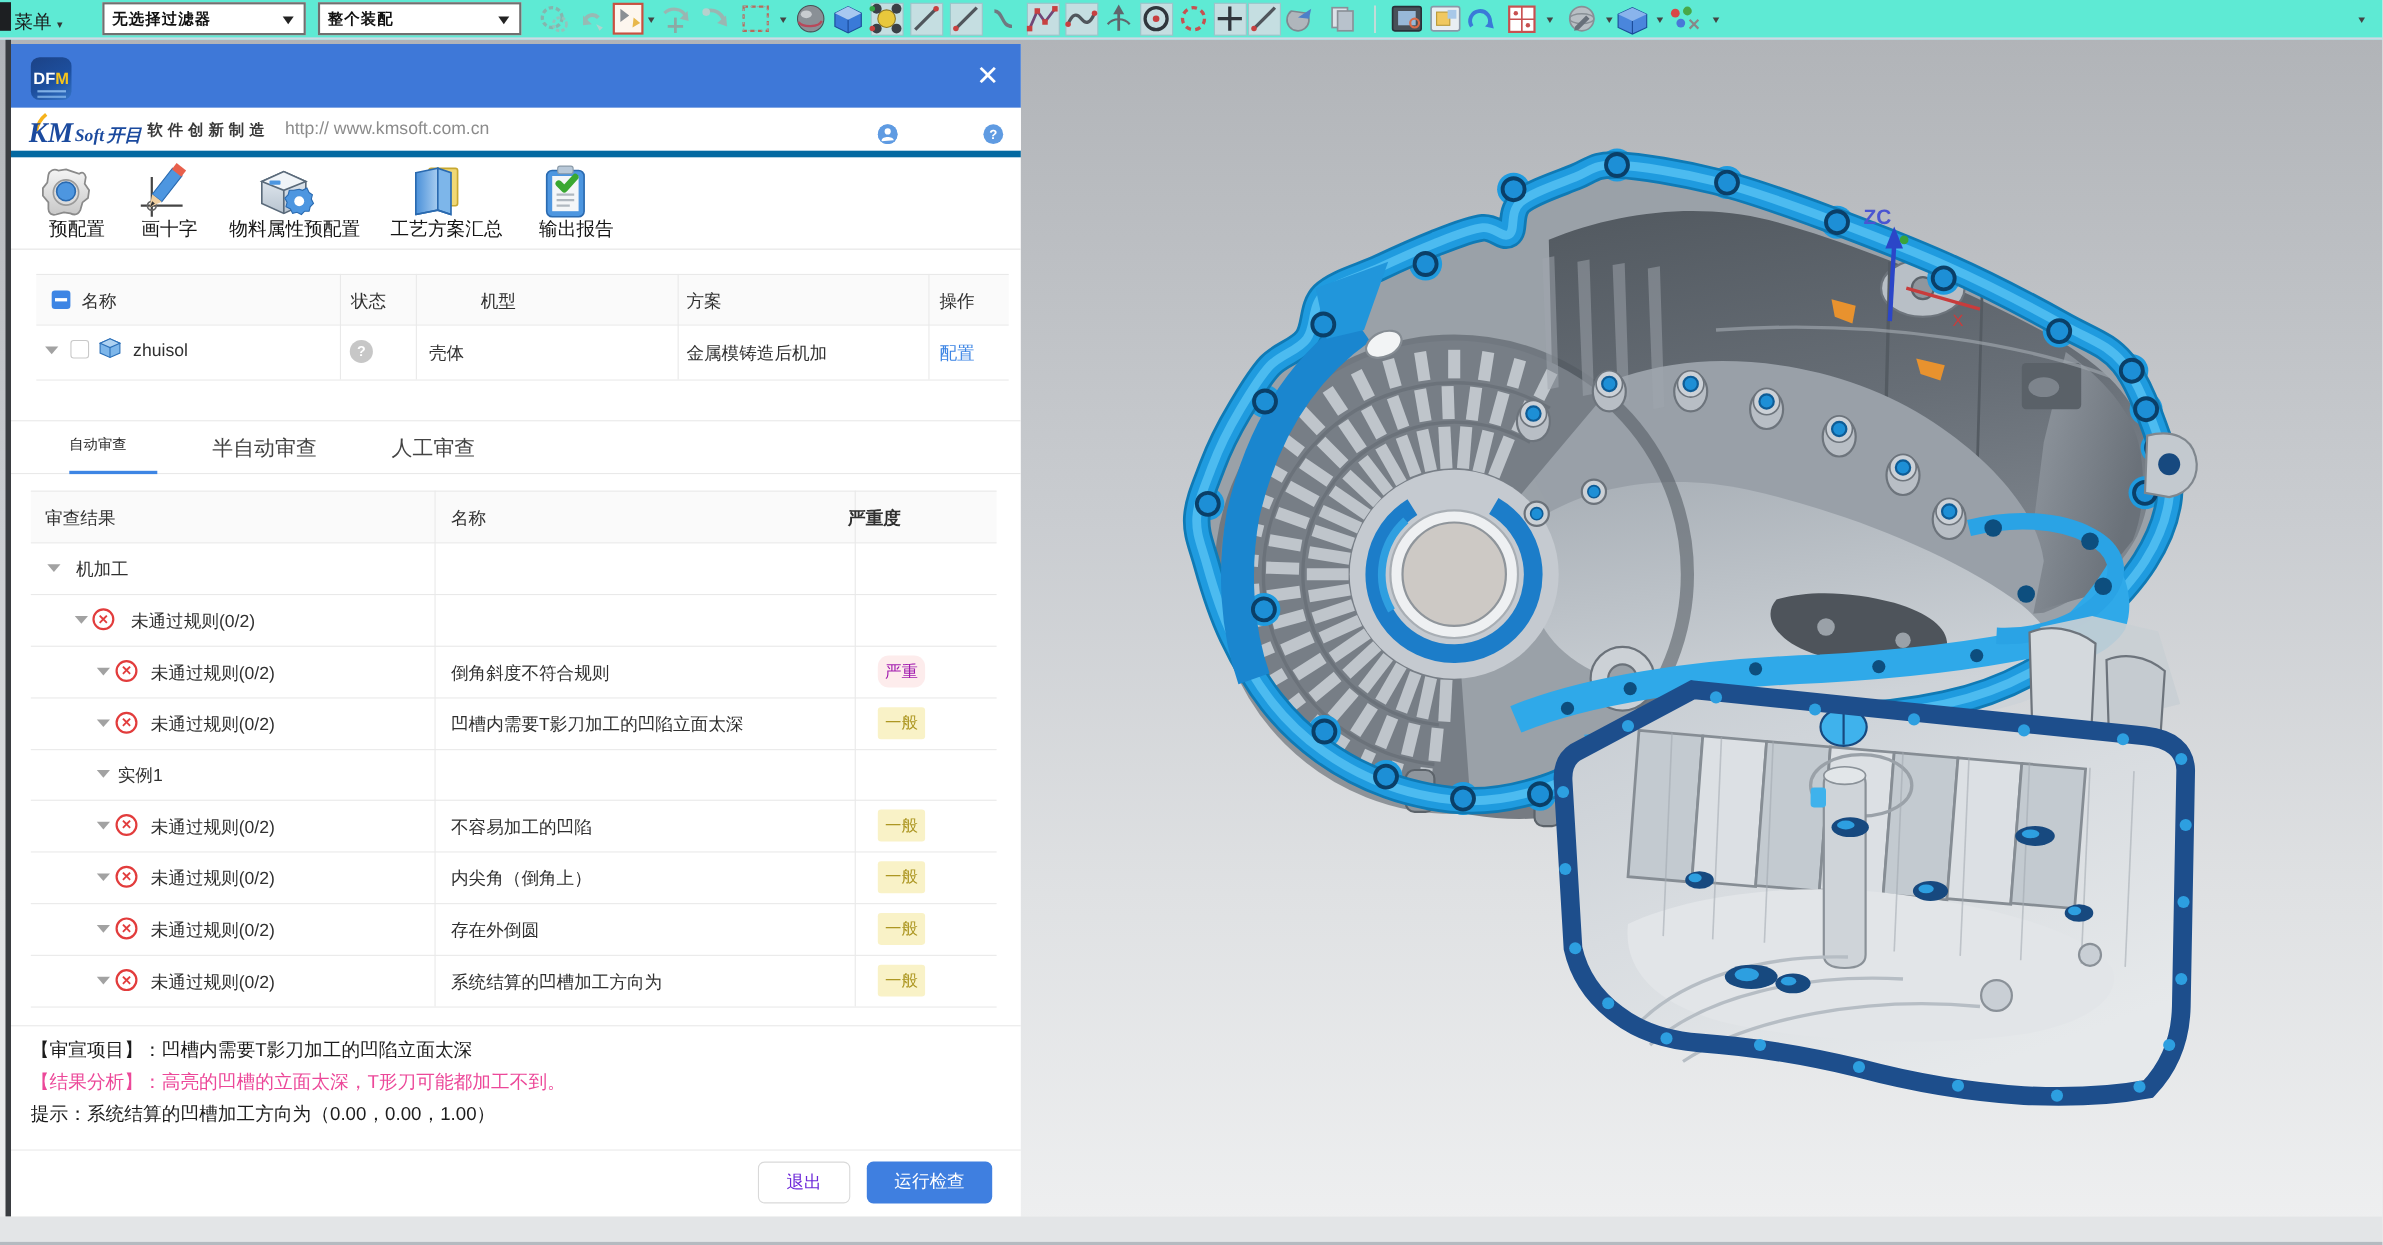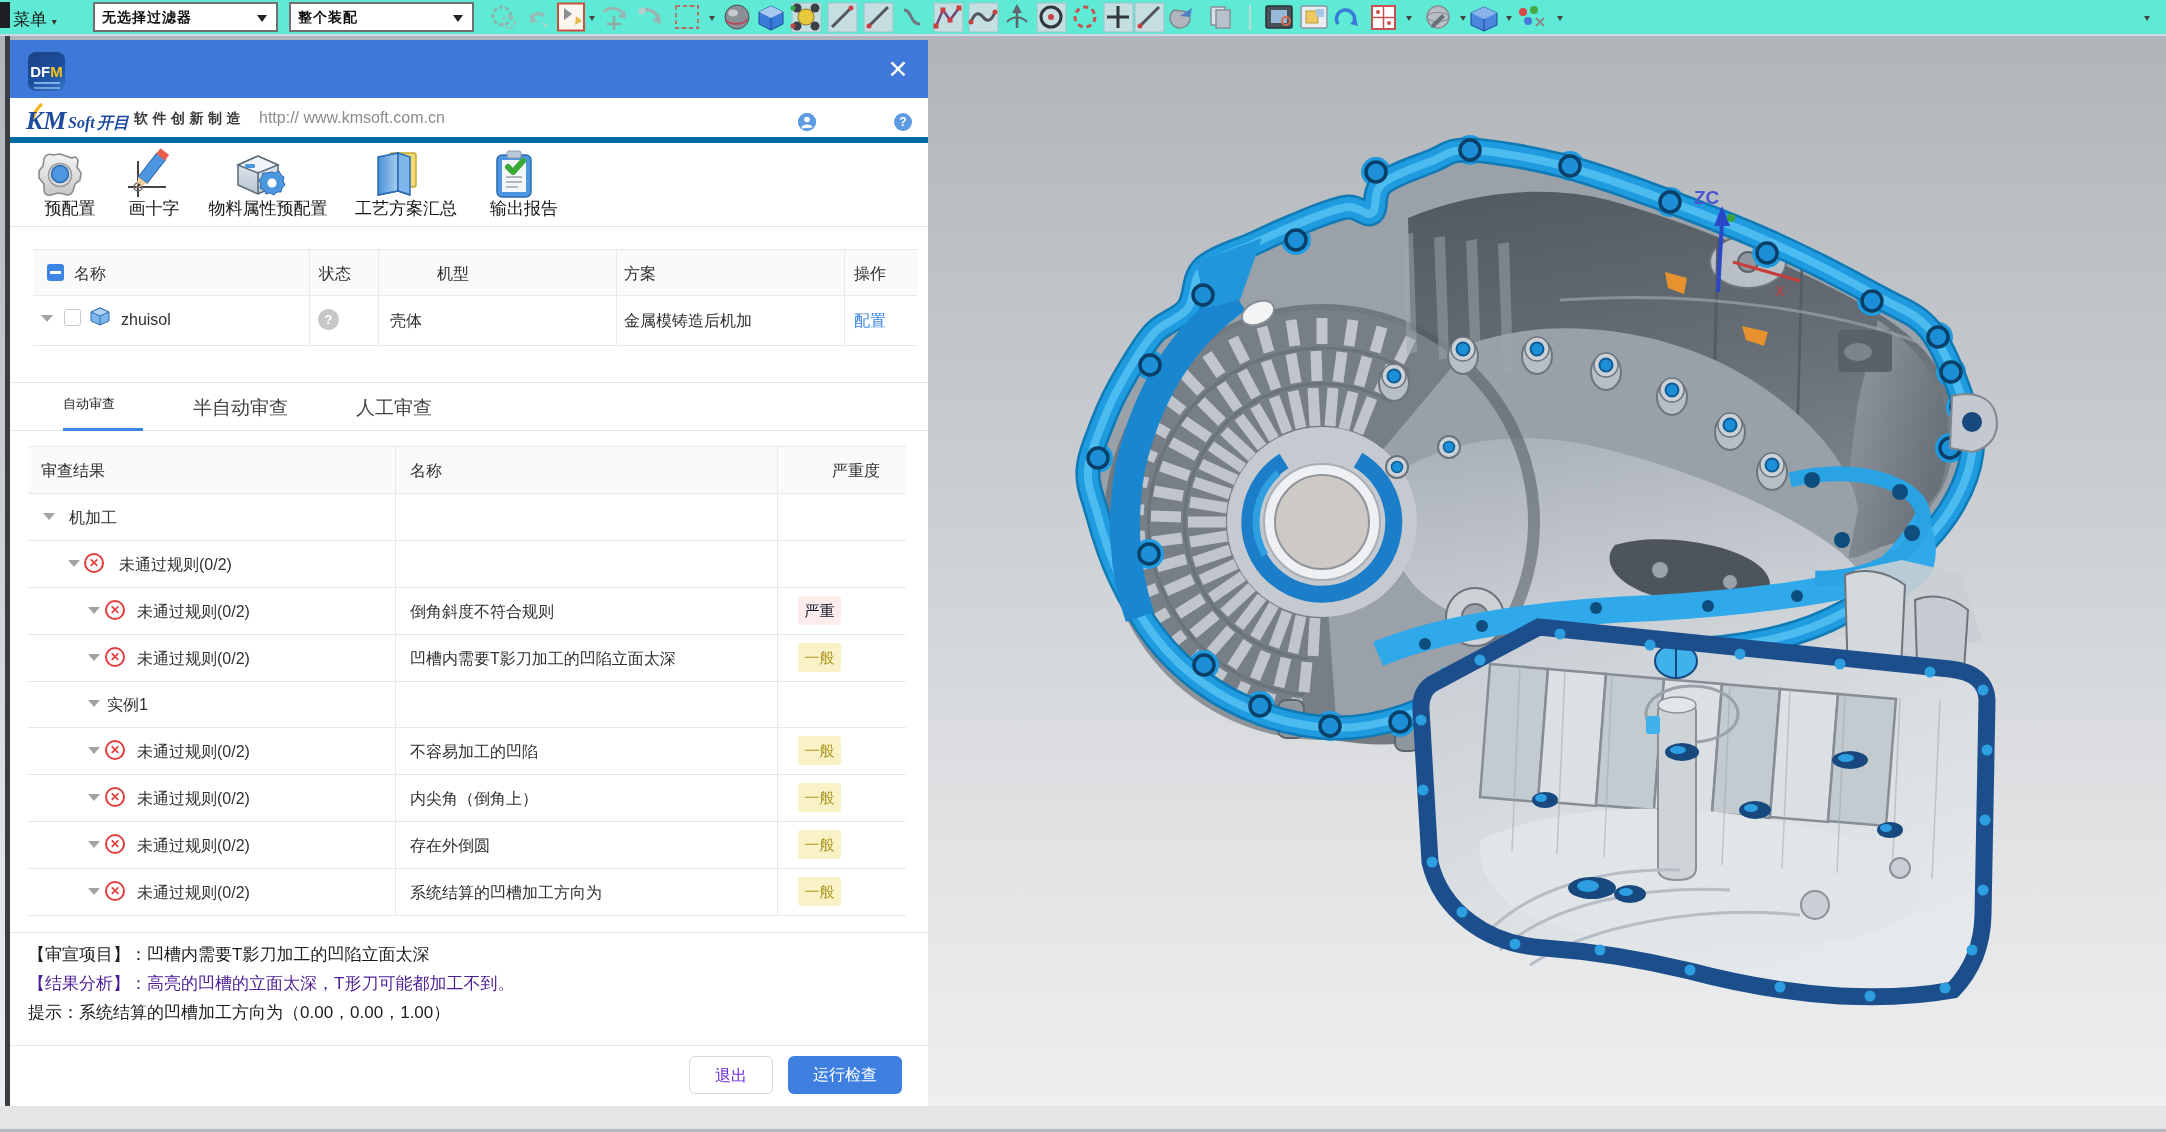--- a/index.html
+++ b/index.html
@@ -35,21 +35,21 @@
   
   .hline { position:absolute; height:1px; background:#e9e9e9; }
   .vline { position:absolute; width:1px; background:#e9e9e9; }
   .hdrbg { position:absolute; background:#fafafa; }
   .ct { position:absolute; font-size:16px; color:#303030; white-space:nowrap; }
   .link { color:#3d85e4; }
   .tri { position:absolute; width:0; height:0; border:6px solid transparent; border-top:7px solid #a2a2a2; }
   .cbx { position:absolute; width:17px; height:17px; border:1px solid #c9c9c9; border-radius:3px; background:#fff; }
   .errx { position:absolute; width:20px; height:20px; border:2px solid #e23c3c; border-radius:50%; color:#e23c3c; font-size:12px; line-height:16px; text-align:center; font-weight:bold;}
   .badge { position:absolute; left:788px; width:43px; height:29px; border-radius:3px; font-size:15px; text-align:center; line-height:29px; }
-  .sev { background:#fdecec; color:#0f172a; }
+  .sev { background:#fdecec; color:#a21caf;border-radius:10px; }
   .gen { background:#f9f2c7; color:#ad9723; }
   .btn { position:absolute; top:1016px; height:38px; border-radius:6px; font-size:16px; text-align:center; line-height:38px; }
 </style>
 </head>
 <body>
 <div id="viewport"></div>
 <div style="position:absolute;left:0;top:1106px;width:2166px;height:23px;background:#e3e5e7;z-index:25;"></div>
 <div style="position:absolute;left:0;top:1129px;width:2166px;height:3px;background:#b4bac0;z-index:25;"></div>
 <svg id="modelsvg" viewBox="0 0 2166 1132">
     <defs>
@@ -611,21 +611,21 @@
   <div class="hline" style="left:0px;top:390px;width:918px;"></div>
   <div style="position:absolute;left:53px;top:388px;width:80px;height:3px;background:#3d85e4;"></div>
 
   <div class="hdrbg" style="left:18px;top:406px;width:878px;height:47px;"></div>
   <div class="hline" style="left:18px;top:406px;width:878px;"></div>
   <div class="hline" style="left:18px;top:453px;width:878px;"></div>
   <div class="vline" style="left:385px;top:406px;height:469px;"></div>
   <div class="vline" style="left:767px;top:406px;height:469px;"></div>
   <div class="ct" style="left:31px;top:421px;">审查结果</div>
   <div class="ct" style="left:400px;top:421px;">名称</div>
-  <div class="ct" style="left:822px;top:421px;">严重度</div>
+  <div class="ct" style="left:761px;top:421px;font-weight:bold;">严重度</div>
   <div id="rows">
     <div class="hline" style="left:18px;top:500px;width:878px;"></div>
     <div class="hline" style="left:18px;top:547px;width:878px;"></div>
     <div class="hline" style="left:18px;top:594px;width:878px;"></div>
     <div class="hline" style="left:18px;top:641px;width:878px;"></div>
     <div class="hline" style="left:18px;top:687px;width:878px;"></div>
     <div class="hline" style="left:18px;top:734px;width:878px;"></div>
     <div class="hline" style="left:18px;top:781px;width:878px;"></div>
     <div class="hline" style="left:18px;top:828px;width:878px;"></div>
     <div class="hline" style="left:18px;top:875px;width:878px;"></div>
@@ -663,18 +663,18 @@
     <div class="badge gen" style="top:790px;">一般</div>
     <div class="tri" style="left:78px;top:848px;"></div>
     <div class="errx" style="left:95px;top:841px;">✕</div>
     <div class="ct" style="left:127px;top:843px;">未通过规则(0/2)</div>
     <div class="ct" style="left:400px;top:843px;">系统结算的凹槽加工方向为</div>
     <div class="badge gen" style="top:837px;">一般</div>
   </div>
 
   <div class="hline" style="left:0px;top:892px;width:918px;"></div>
   <div class="ct" style="left:18px;top:903px;font-size:17px;color:#1c1c1c;">【审宣项目】：凹槽内需要T影刀加工的凹陷立面太深</div>
-  <div class="ct" style="left:18px;top:932px;font-size:17px;color:#4c1d95;">【结果分析】：高亮的凹槽的立面太深，T形刀可能都加工不到。</div>
+  <div class="ct" style="left:18px;top:932px;font-size:17px;color:#ec4899;">【结果分析】：高亮的凹槽的立面太深，T形刀可能都加工不到。</div>
   <div class="ct" style="left:18px;top:961px;font-size:17px;color:#1c1c1c;">提示：系统结算的凹槽加工方向为（0.00，0.00，1.00）</div>
   <div class="hline" style="left:0px;top:1005px;width:918px;"></div>
   <div class="btn" style="left:679px;width:84px;background:#fff;border:1px solid #d9d9d9;color:#6d28d9;">退出</div>
   <div class="btn" style="left:778px;width:114px;background:#3f7fe0;color:#fff;">运行检查</div>
 </div>
 
 </body></html>

